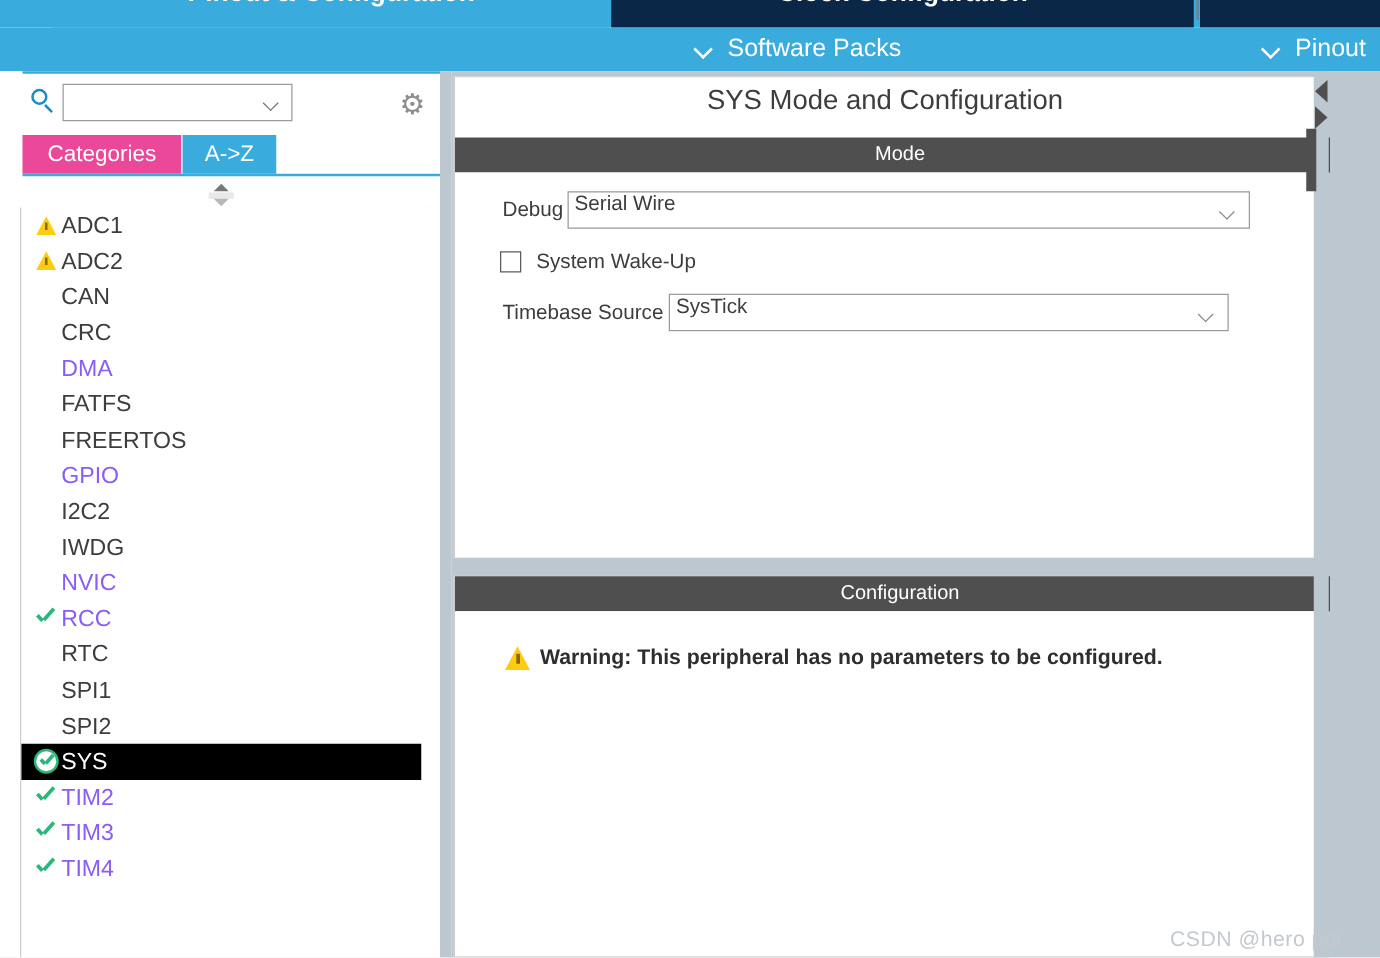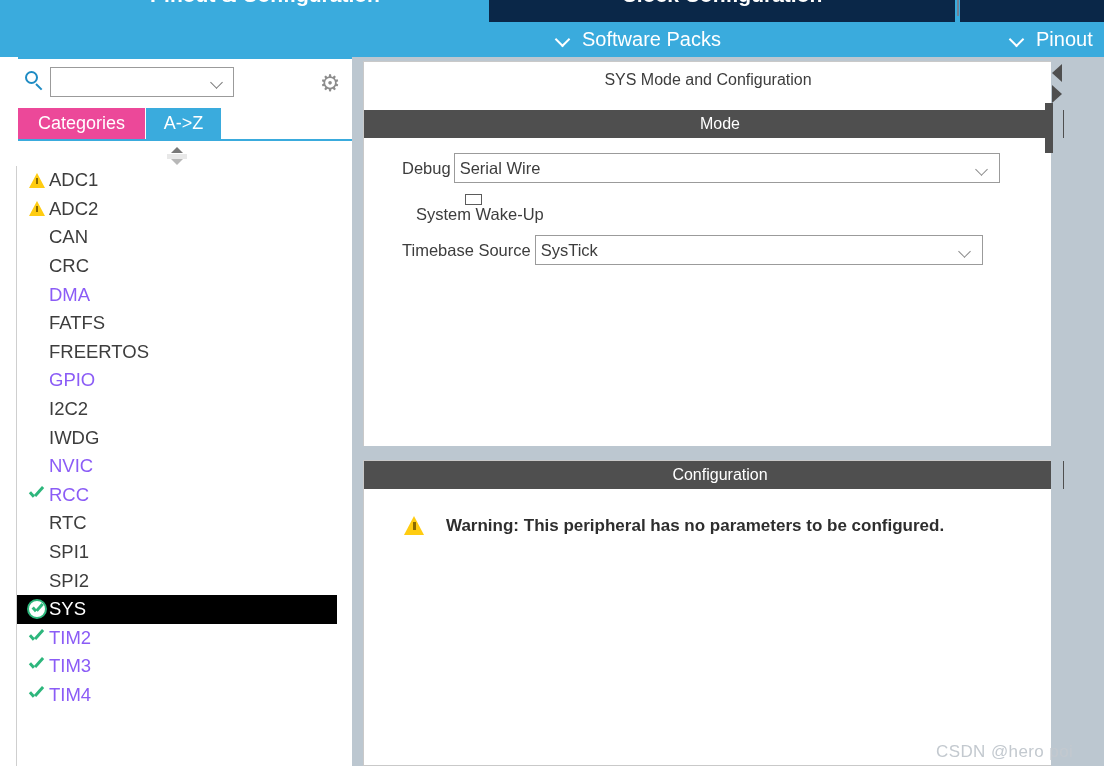--- a/index.html
+++ b/index.html
@@ -380,21 +380,21 @@
     border: 1px solid #c9c9c9;
     box-sizing: border-box;
   }
   .card-title {
     position: absolute;
     left: 0; top: 0;
     width: 100%; height: 36px;
     display: flex;
     align-items: center;
     justify-content: center;
-    font-size: 16px;
+    font-size: 22px;
     color: #3d3d3d;
     background: #ffffff;
   }
   .section-bar {
     position: absolute;
     left: 0;
     width: 100%; height: 28px;
     background: #4f4f4f;
     display: flex;
     align-items: center;
@@ -412,36 +412,35 @@
     background: #ffffff;
   }
 
   .frow {
     position: absolute;
     height: 30px;
     display: flex;
     align-items: center;
   }
   .frow-debug    { left: 38px; top: 15px; }
-  .frow-wakeup   { left: 52px; top: 56px; flex-direction: column; }
+  .frow-wakeup   { left: 36px; top: 56px; }
   .frow-timebase { left: 38px; top: 97px; }
 
   .flabel {
     font-size: 16.5px;
     color: #3d3d3d;
     white-space: nowrap;
   }
   .fselect {
     position: relative;
     height: 30px;
     border: 1px solid #9b9b9b;
     background: #ffffff;
     box-sizing: border-box;
     display: flex;
-    align-items: center;
     cursor: pointer;
   }
   .fselect .fval {
     padding-left: 5px;
     font-size: 16.5px;
     color: #3d3d3d;
     white-space: nowrap;
   }
   .fselect .fcarat {
     position: absolute;
@@ -482,22 +481,22 @@
   .config-body {
     position: absolute;
     left: 0; top: 28px;
     width: 100%; height: 276px;
     background: #ffffff;
   }
   .warn-line {
     position: absolute;
     left: 40px; top: 27px;
     display: flex;
-    align-items: flex-start;
-    gap: 21px;
+    align-items: flex-end;
+    gap: 7px;
   }
   .warn-line .wtext {
     font-size: 17px;
     font-weight: bold;
     color: #2e2e2e;
     white-space: nowrap;
   }
   .warn-big {
     width: 21px; height: 19px;
     position: relative;

